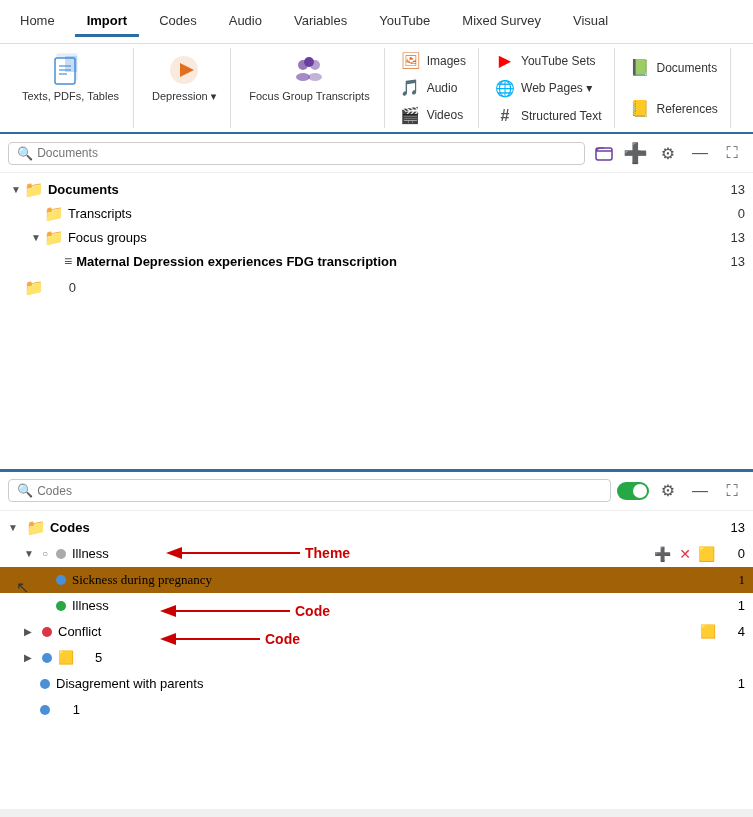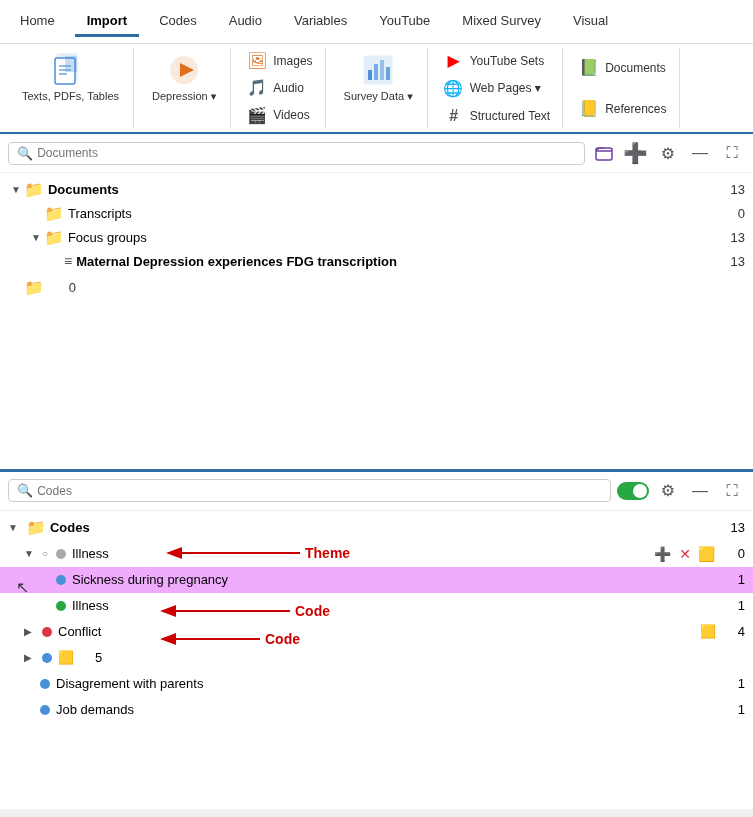--- a/index.html
+++ b/index.html
@@ -177,21 +177,21 @@
       overflow: hidden;
     }
     .code-row {
       display: flex;
       align-items: center;
       padding: 2px 8px;
       min-height: 26px;
       cursor: default;
       user-select: none;
     }
-    .code-row.selected { background: #f0abfc; }
+    .code-row.selected { background: #a16207; font-family: Liberation Serif, serif; }
     .code-dot {
       width: 10px; height: 10px;
       border-radius: 50%;
       display: inline-block;
       margin-right: 6px;
       flex-shrink: 0;
     }
     .code-row .label { flex: 1; font-size: 13px; }
     .code-row .count { font-size: 13px; min-width: 20px; text-align: right; margin-left: 4px; }
     .code-row .action-icons { display: flex; gap: 2px; margin-right: 4px; }
@@ -241,50 +241,50 @@
       <div class="icon-area">
         <svg width="36" height="36" viewBox="0 0 36 36">
           <circle cx="18" cy="18" r="14" fill="#e07020" opacity="0.15"></circle>
           <polygon points="14,11 28,18 14,25" fill="#e07020"></polygon>
         </svg>
       </div>
       <div class="ribbon-btn-label">Depression ▾</div>
     </div>
   </div>
 
-
-  <div class="ribbon-side-group">
-    <div class="ribbon-side-item">
-      <span class="side-icon" style="color:#e07020;">🖼</span>
-      <span>Images</span>
-    </div>
-    <div class="ribbon-side-item">
-      <span class="side-icon" style="color:#e07020;">🎵</span>
-      <span>Audio</span>
-    </div>
-    <div class="ribbon-side-item">
-      <span class="side-icon" style="color:#4a90d9;">🎬</span>
-      <span>Videos</span>
-    </div>
-  </div>
-
   <div class="ribbon-group">
     <div class="ribbon-btn">
       <div class="icon-area">
         <svg width="36" height="36" viewBox="0 0 36 36">
-          <rect x="4" y="4" width="28" height="28" rx="2" fill="#4a90d9" opacity="0.15" stroke="#4a90d9" stroke-width="1.2"></rect>
-          <rect x="8" y="18" width="4" height="10" fill="#4a90d9"></rect>
-          <rect x="14" y="12" width="4" height="16" fill="#4a90d9" opacity="0.7"></rect>
-          <rect x="20" y="8" width="4" height="20" fill="#4a90d9" opacity="0.5"></rect>
-          <rect x="26" y="15" width="4" height="13" fill="#4a90d9" opacity="0.8"></rect>
-        </svg>
-      </div>
-      <div class="ribbon-btn-label">Survey Data ▾</div>
-    </div>
-  </div>
+          <circle cx="12" cy="13" r="5" fill="#6b3fa0" opacity="0.7"></circle>
+          <circle cx="24" cy="13" r="5" fill="#6b3fa0" opacity="0.5"></circle>
+          <circle cx="18" cy="10" r="5" fill="#6b3fa0"></circle>
+          <ellipse cx="12" cy="25" rx="7" ry="4" fill="#6b3fa0" opacity="0.6"></ellipse>
+          <ellipse cx="24" cy="25" rx="7" ry="4" fill="#6b3fa0" opacity="0.4"></ellipse>
+        </svg>
+      </div>
+      <div class="ribbon-btn-label">Focus Group Transcripts</div>
+    </div>
+  </div>
+
+  <div class="ribbon-side-group">
+    <div class="ribbon-side-item">
+      <span class="side-icon" style="color:#e07020;">🖼</span>
+      <span>Images</span>
+    </div>
+    <div class="ribbon-side-item">
+      <span class="side-icon" style="color:#e07020;">🎵</span>
+      <span>Audio</span>
+    </div>
+    <div class="ribbon-side-item">
+      <span class="side-icon" style="color:#4a90d9;">🎬</span>
+      <span>Videos</span>
+    </div>
+  </div>
+
 
   <div class="ribbon-side-group">
     <div class="ribbon-side-item">
       <span class="side-icon" style="color:#ff0000;">▶</span>
       <span>YouTube Sets</span>
     </div>
     <div class="ribbon-side-item">
       <span class="side-icon" style="color:#28a745;">🌐</span>
       <span>Web Pages ▾</span>
     </div>
@@ -431,21 +431,20 @@
       <div class="code-row" style="padding-left: 24px;">
         <span class="chevron" style="width:16px;visibility:hidden;"></span>
         <span class="code-dot" style="background-color:#4a90d9;"></span>
         <span class="label">Disagrement with parents</span>
         <span class="count">1</span>
       </div>
 
       <div class="code-row" style="padding-left: 24px;">
         <span class="chevron" style="width:16px;visibility:hidden;"></span>
         <span class="code-dot" style="background-color:#4a90d9;"></span>
-        <span class="label">Job demands</span>
         <span class="count">1</span>
       </div>
 
       <div style="position:absolute; top:25px; left:0; width:100%; height:100%; pointer-events:none;">
 
         <svg width="400" height="60" style="position:absolute; top:2px; left:160px;">
           <defs>
               <marker id="ah1" markerWidth="8" markerHeight="8" refX="6" refY="3" orient="auto">
                 <path d="M0,0 L0,6 L8,3 z" fill="#cc0000"></path>
               </marker>

